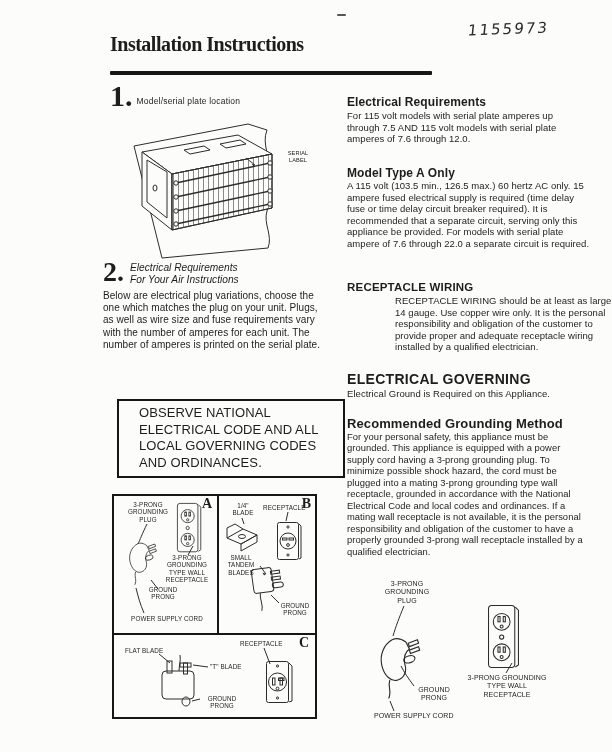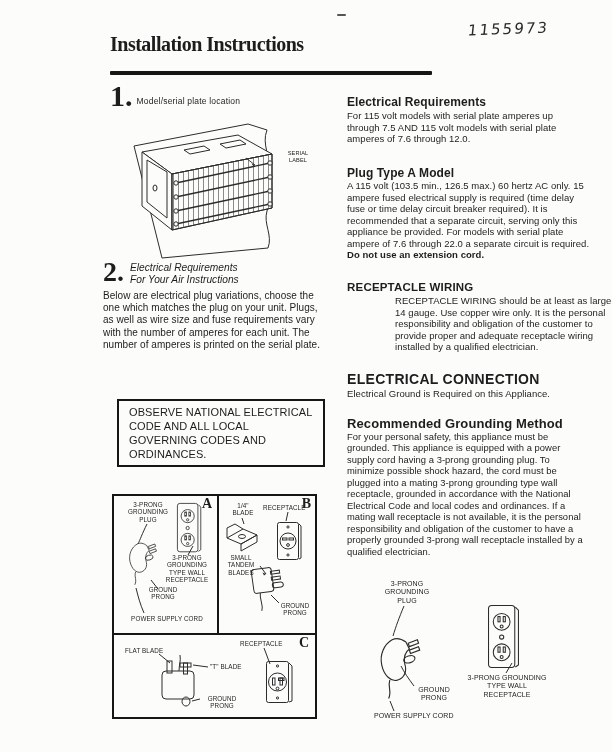--- a/index.html
+++ b/index.html
@@ -24,21 +24,21 @@
   
   .p{font-size:10px;line-height:1.22;letter-spacing:0.05px;}
   .rp{font-size:9.5px;line-height:1.22;letter-spacing:0.05px;}
   .h-sm{font-weight:bold;font-size:12px;letter-spacing:0.1px;}
   .h-caps{font-weight:bold;font-size:11.5px;letter-spacing:0.2px;}
   .h-lg{font-weight:bold;font-size:14px;letter-spacing:0.3px;}
   .u{}
   .b-line{font-weight:bold;display:block;}
 
   
-  .warnbox{border:2px solid #161616;padding:4px 10px;font-size:11px;line-height:1.28;
+  .warnbox{border:2px solid #161616;padding:4px 20px;font-size:13px;line-height:1.28;
            letter-spacing:0.1px;background:#fcfcfa;}
   .warnbox.bold{font-weight:bold;border-top:0;}
 
   
   .chartbox{border:2px solid #161616;}
   .cell{position:absolute;}
   .cell-a{left:0;top:0;width:103px;height:137px;border-right:2px solid #161616;border-bottom:2px solid #161616;}
   .cell-b{left:105px;top:0;width:96px;height:137px;border-bottom:2px solid #161616;}
   .cell-c{left:0;top:139px;width:201px;height:82px;}
   .cell-letter{position:absolute;font-family:"Liberation Serif",serif;font-weight:bold;font-size:14px;}
@@ -238,30 +238,29 @@
       <span class="dlabel nowrap" style="left:11px;top:12px;">FLAT BLADE</span>
       <span class="dlabel nowrap" style="left:96px;top:28px;">"T" BLADE</span>
       <span class="dlabel nowrap" style="left:126px;top:5px;">RECEPTACLE</span>
       <span class="dlabel" style="left:86px;top:60px;width:44px;">GROUND PRONG</span>
     </div>
   </div>
 
   <div class="abs h-sm" style="left:347px;top:95px;">Electrical Requirements</div>
   <div class="abs rp" style="left:347px;top:110px;width:238px;">For 115 volt models with serial plate amperes up through 7.5 AND 115 volt models with serial plate amperes of 7.6 through 12.0.</div>
 
-  <div class="abs h-sm" style="left:347px;top:166px;">Plug Type A Model</div>
+  <div class="abs h-sm" style="left:347px;top:166px;">Model Type A Only</div>
   <div class="abs rp" style="left:347px;top:180px;width:243px;">
     <span>A 115 volt (103.5 min., 126.5 max.) 60 hertz AC only. 15 ampere fused electrical supply is required (time delay fuse or time delay circuit breaker required). It is recommended that a separate circuit, serving only this appliance be provided. For models with serial plate ampere of 7.6 through 22.0 a separate circuit is </span><span class="u">required</span><span>.</span>
-    <span class="b-line">Do not use an extension cord.</span>
   </div>
 
   <div class="abs h-caps" style="left:347px;top:281px;">RECEPTACLE WIRING</div>
   <div class="abs rp" style="left:347px;top:295px;width:230px;margin-left:48px;">RECEPTACLE WIRING should be at least as large as 14 gauge. Use copper wire only. It is the personal responsibility and obligation of the customer to provide proper and adequate receptacle wiring installed by a qualified electrician.</div>
 
-  <div class="abs h-lg" style="left:347px;top:371px;">ELECTRICAL CONNECTION</div>
+  <div class="abs h-lg" style="left:347px;top:371px;">ELECTRICAL GOVERNING</div>
   <div class="abs h-sm" style="left:347px;top:416px;font-size:13px;">Recommended Grounding Method</div>
 
   <div class="abs rp" style="left:347px;top:388px;width:238px;">Electrical Ground is Required on this Appliance.</div>
   <div class="abs rp" style="left:347px;top:431px;width:242px;font-size:9.4px;">For your personal safety, this appliance must be grounded. This appliance is equipped with a power supply cord having a 3-prong grounding plug. To minimize possible shock hazard, the cord must be plugged into a mating 3-prong grounding type wall receptacle, grounded in accordance with the National Electrical Code and local codes and ordinances. If a mating wall receptacle is not available, it is the personal responsibility and obligation of the customer to have a properly grounded 3-prong wall receptacle installed by a qualified electrician.</div>
 
   <div class="abs" style="left:348px;top:572px;width:242px;height:178px;">
     <svg width="242" height="178" viewBox="0 0 242 178">
       <g class="lineart" stroke-width="0.9">
         <path d="M56,34 C51,46 48,54 45,64"></path>
         <path d="M66,114 C60,106 56,100 53,94"></path>

